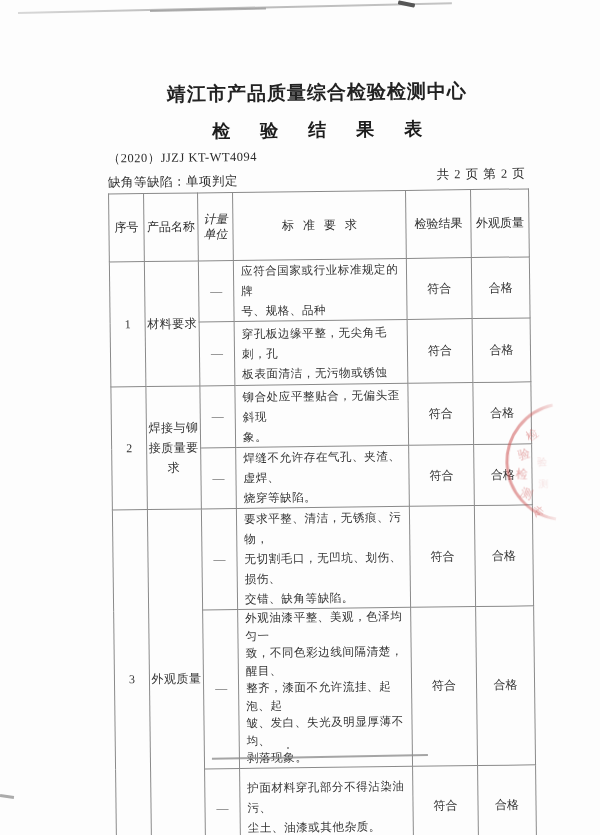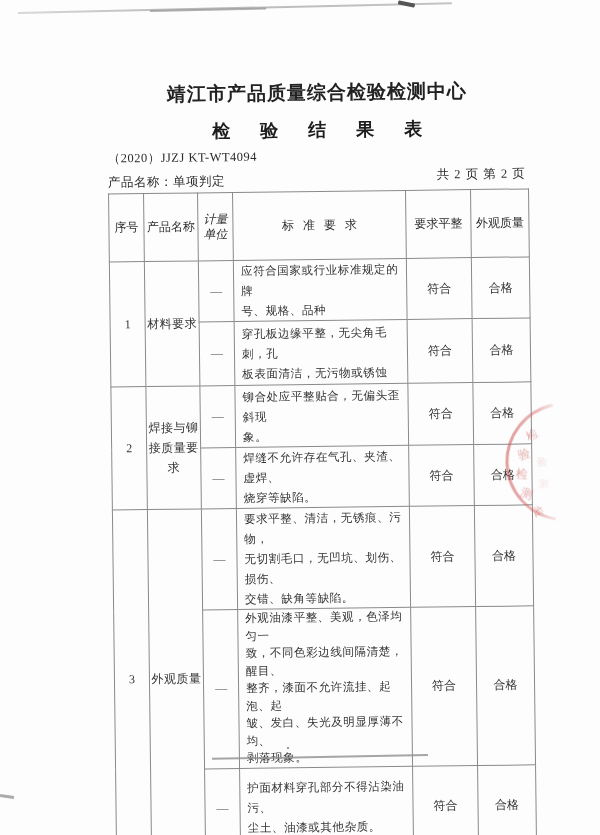--- a/index.html
+++ b/index.html
@@ -105,41 +105,41 @@
 
   <div class="content">
 
     <h1 class="org-title">靖江市产品质量综合检验检测中心</h1>
 
     <h2 class="form-title"><span class="ls-title">检验结果表</span></h2>
 
     <div class="doc-no">（2020）JJZJ KT-WT4094</div>
 
     <div class="meta-row">
-      <span class="meta-product"><span>产品名称：</span><span>单项判定</span></span>
+      <span class="meta-product"><span>缺角等缺陷：</span><span>单项判定</span></span>
       <span class="meta-pages">共 2 页  第 2 页</span>
     </div>
 
     <table class="result-table">
       <colgroup>
         <col style="width:35px">
           <col style="width:54px">
           <col style="width:35px">
         <col style="width:173px">
           <col style="width:65px">
           <col style="width:58px">
       </colgroup>
       <tbody>
           <tr class="h-head">
         <th>序号</th>
         <th>产品名称</th>
         <th class="unit-h">计量
 单位</th>
         <th><span class="ls-wide">标准要求</span></th>
-        <th>要求平整</th>
+        <th>检验结果</th>
         <th>外观质量</th>
       </tr>
 
       <tr class="h-r1a">
         <td rowspan="2">1</td>
         <td rowspan="2" class="item-cell">材料要求</td>
         <td class="unit-cell">—</td>
         <td class="req">应符合国家或行业标准规定的牌
 号、规格、品种</td>
         <td>符合</td>

